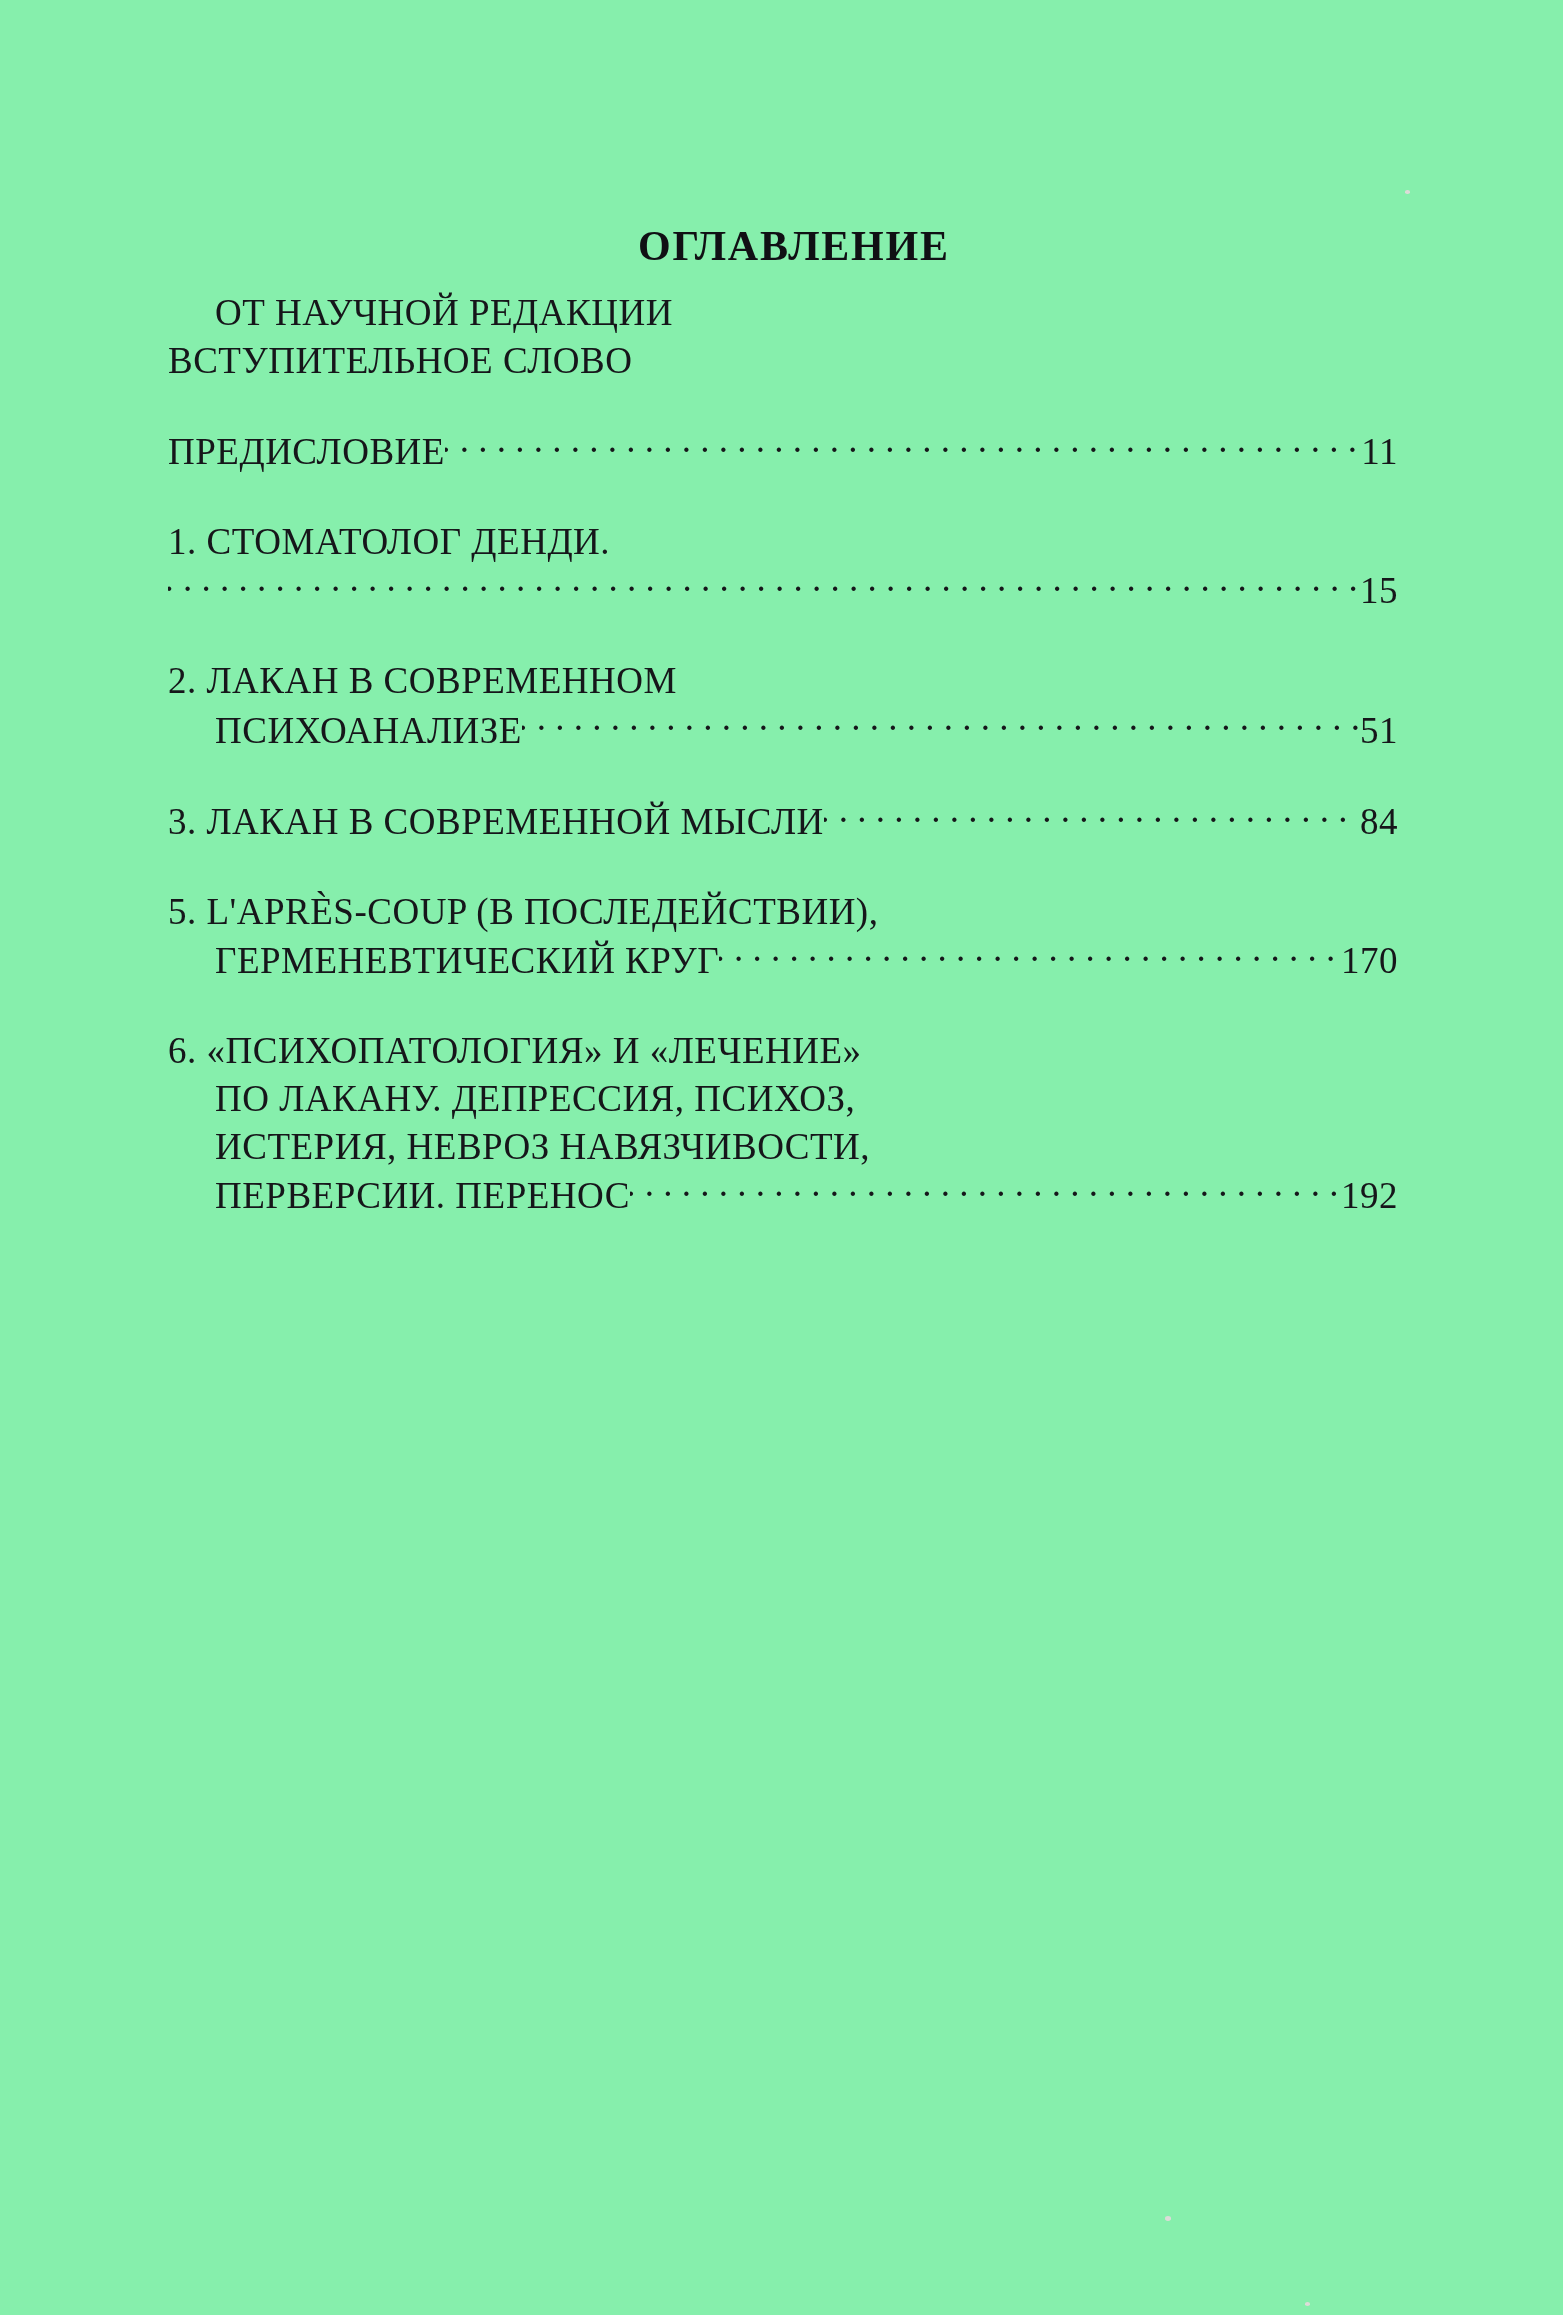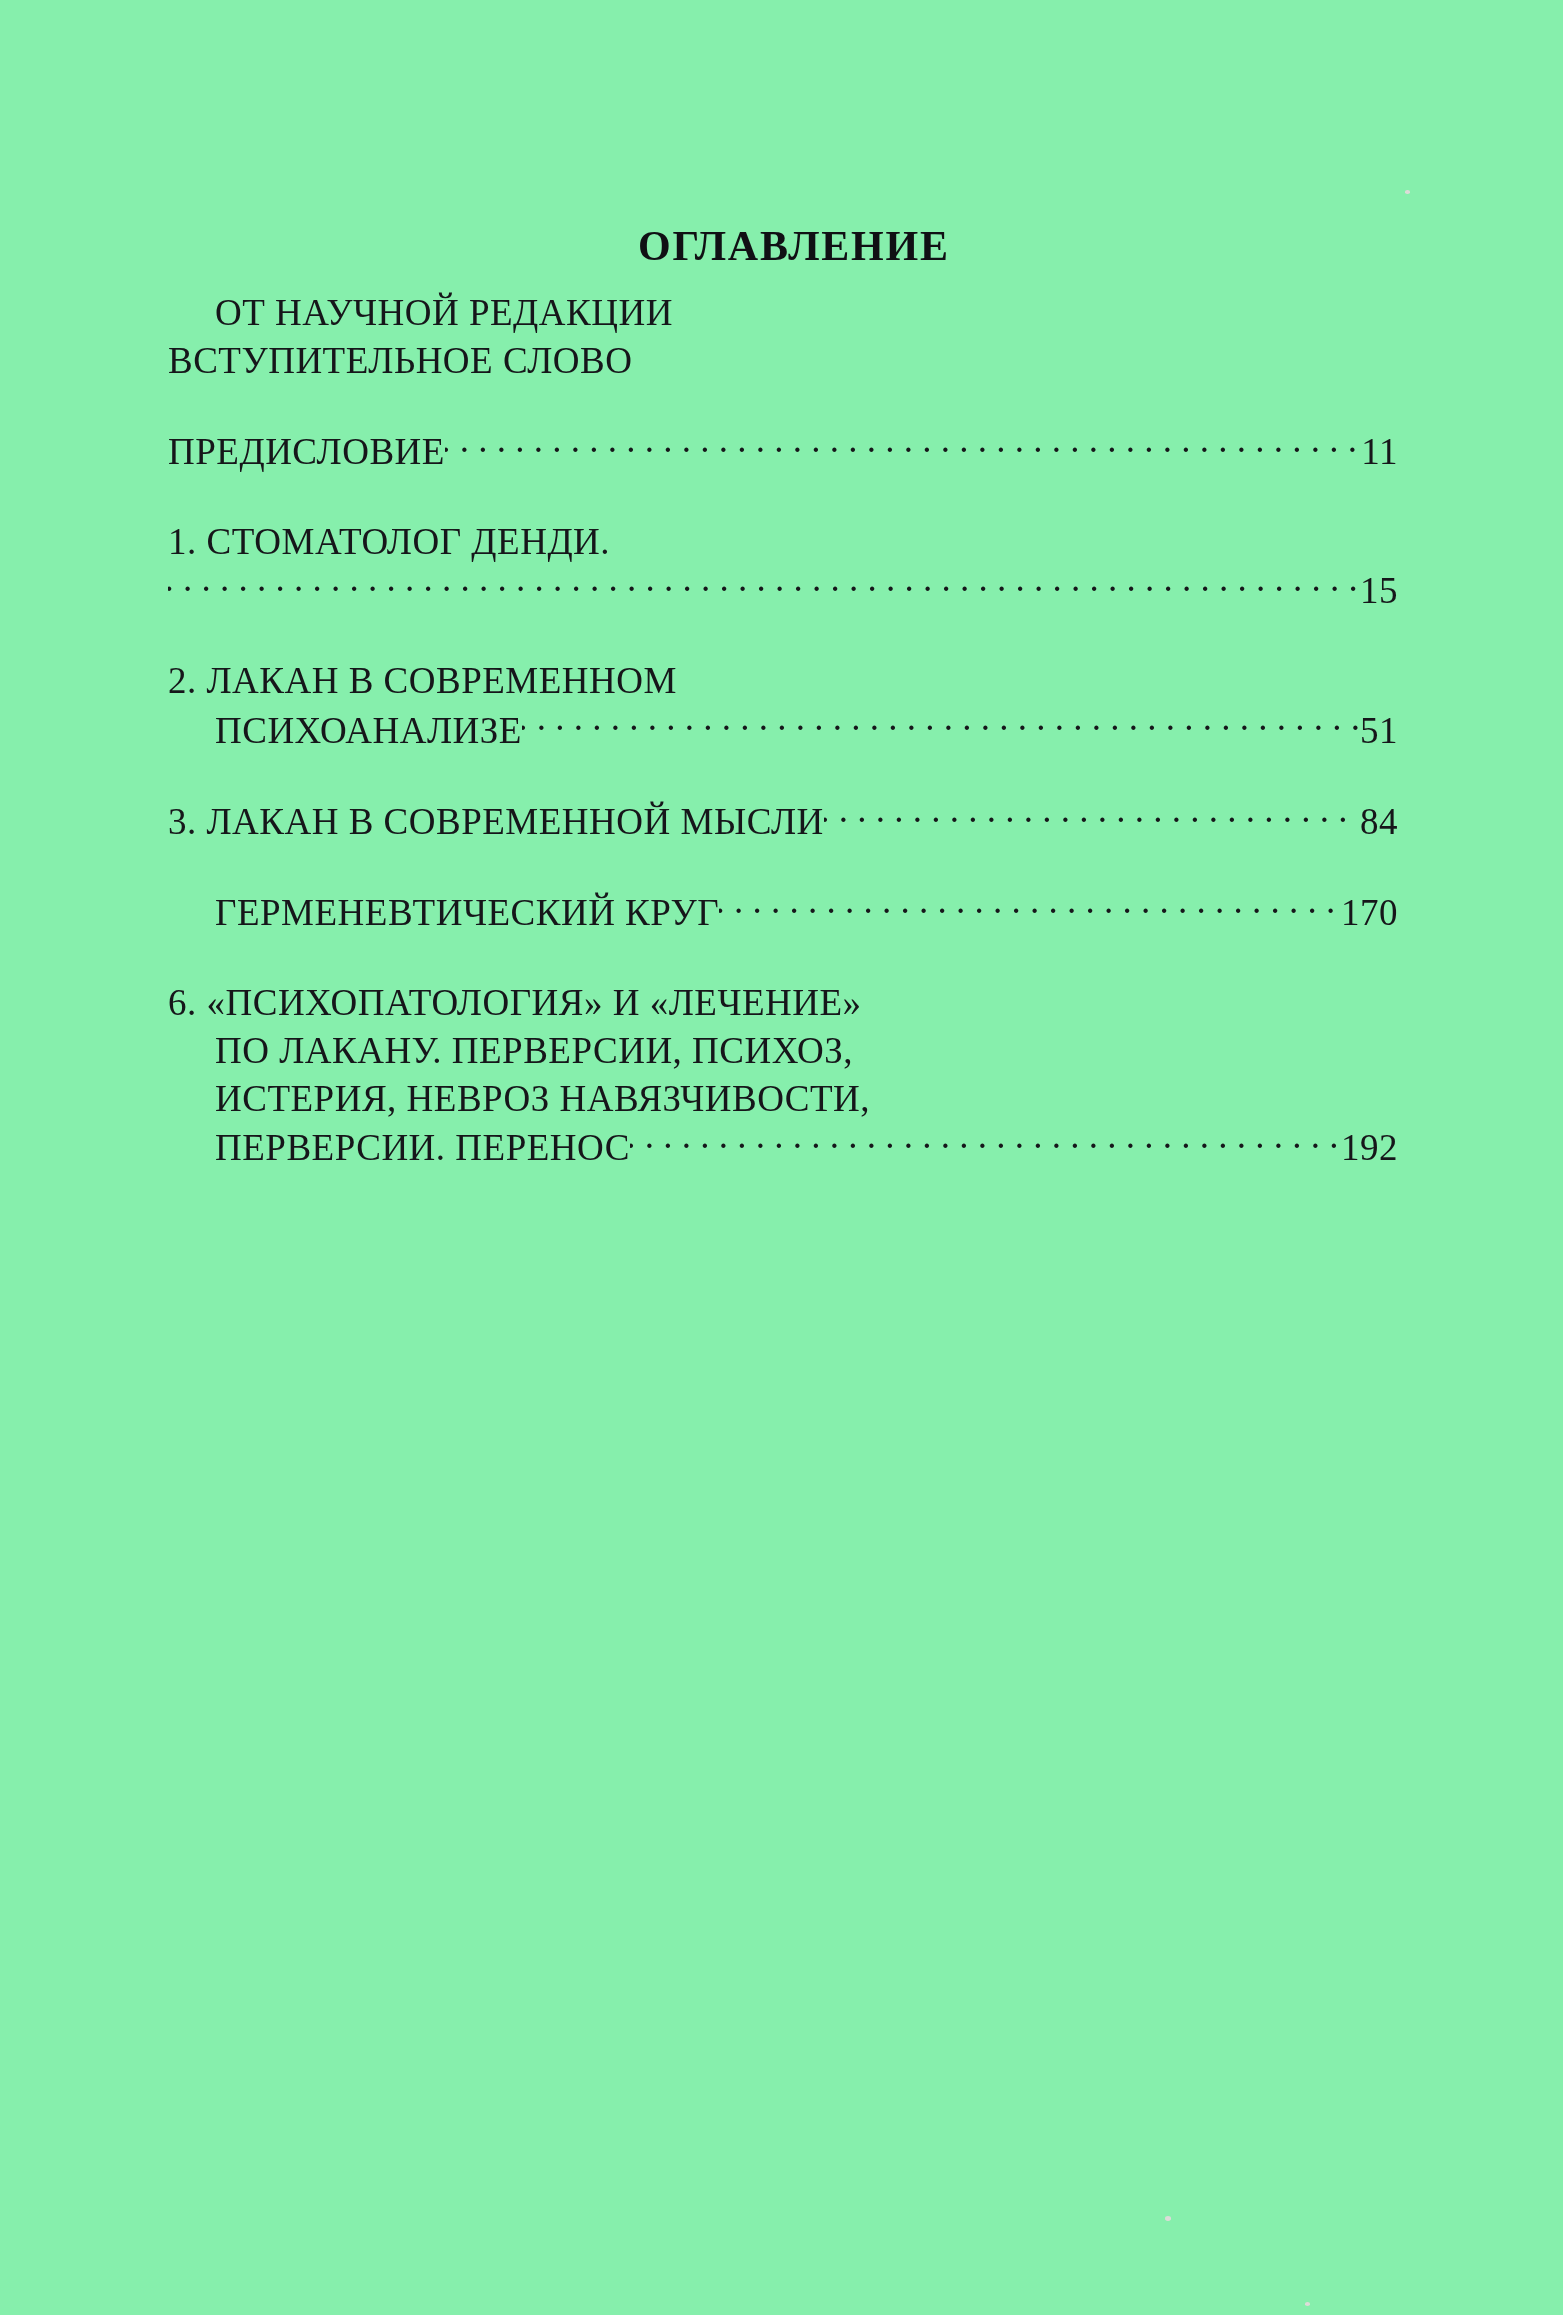--- a/index.html
+++ b/index.html
@@ -142,32 +142,35 @@
         </div>
       </div>
       <div class="toc-entry">
         <div class="toc-line">
           <span class="line-text">3. ЛАКАН В СОВРЕМЕННОЙ МЫСЛИ</span>
           <span class="leader"></span>
           <span class="page-num">84</span>
         </div>
       </div>
       <div class="toc-entry">
+        <div class="toc-line plain">
+          <span class="line-text">5. L'APRÈS-COUP (В ПОСЛЕДЕЙСТВИИ),</span>
+        </div>
         <div class="toc-line cont">
           <span class="line-text">ГЕРМЕНЕВТИЧЕСКИЙ КРУГ</span>
           <span class="leader"></span>
           <span class="page-num">170</span>
         </div>
       </div>
       <div class="toc-entry">
         <div class="toc-line plain">
           <span class="line-text">6. «ПСИХОПАТОЛОГИЯ» И «ЛЕЧЕНИЕ»</span>
         </div>
         <div class="toc-line cont plain">
-          <span class="line-text">ПО ЛАКАНУ. ПЕРВЕРСИИ, ПСИХОЗ,</span>
+          <span class="line-text">ПО ЛАКАНУ. ДЕПРЕССИЯ, ПСИХОЗ,</span>
         </div>
         <div class="toc-line cont plain">
           <span class="line-text">ИСТЕРИЯ, НЕВРОЗ НАВЯЗЧИВОСТИ,</span>
         </div>
         <div class="toc-line cont">
           <span class="line-text">ПЕРВЕРСИИ. ПЕРЕНОС</span>
           <span class="leader"></span>
           <span class="page-num">192</span>
         </div>
       </div>

